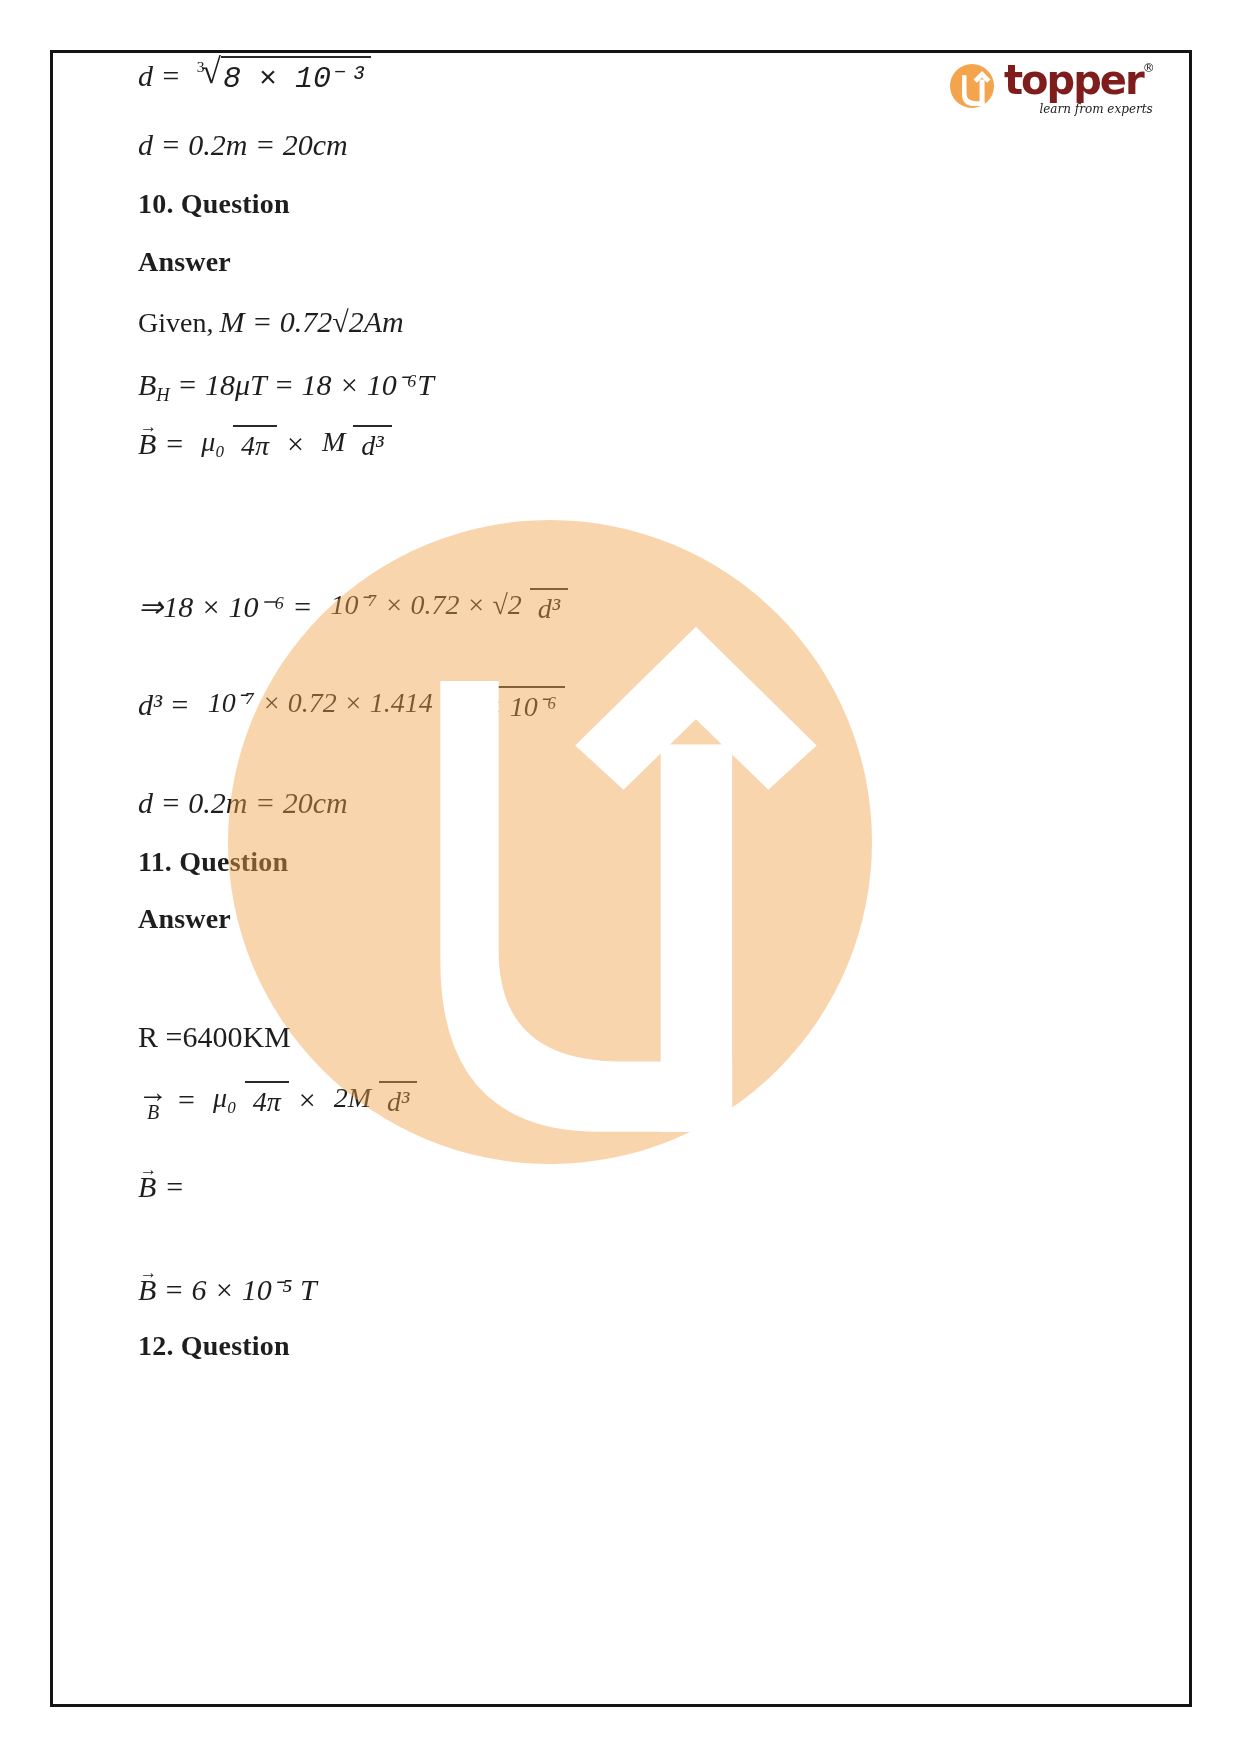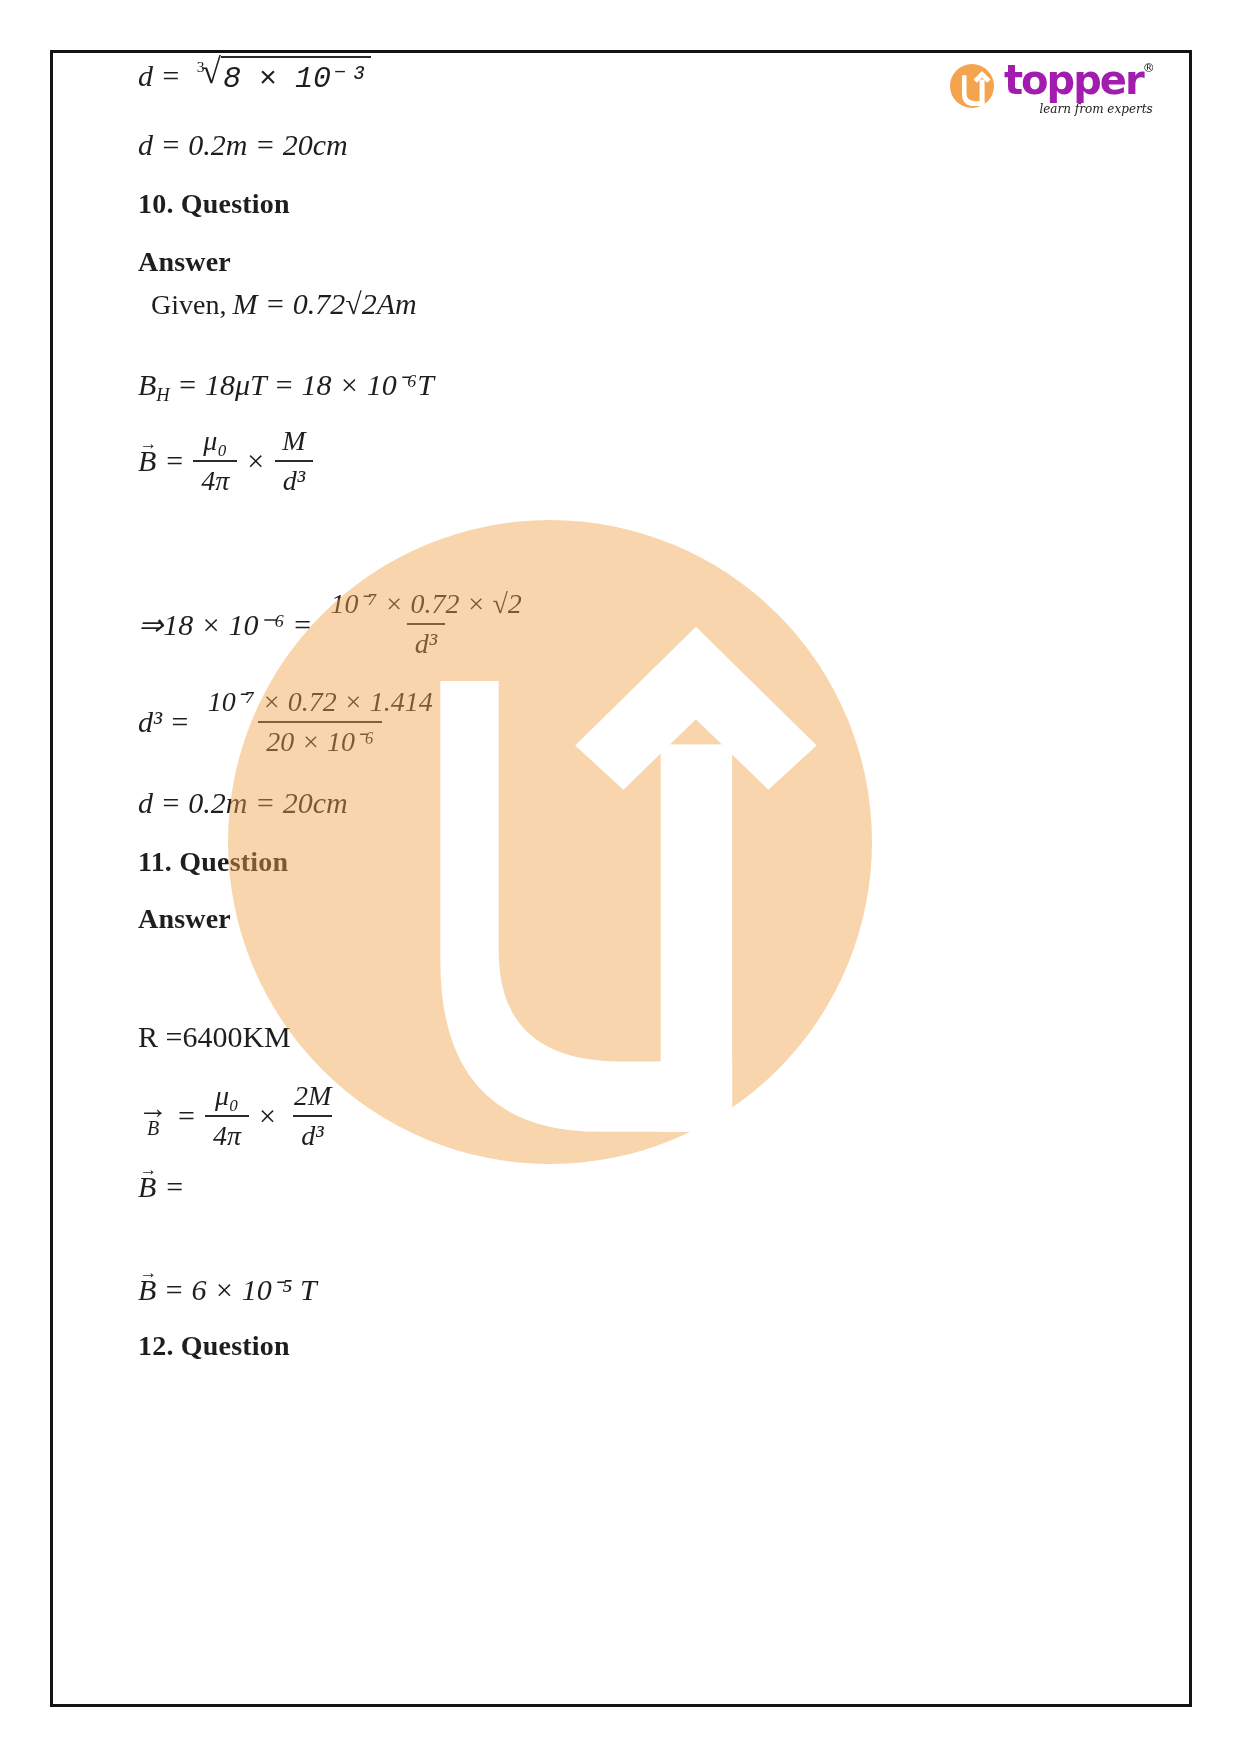--- a/index.html
+++ b/index.html
@@ -5,36 +5,36 @@
   html,body{margin:0;padding:0;background:#ffffff;}
   .page{position:relative;width:1240px;height:1755px;background:#ffffff;overflow:hidden;
         font-family:"Liberation Serif",serif;color:#1e1e1e;}
   .frame{position:absolute;left:50px;top:50px;width:1136px;height:1651px;border:3px solid #141414;}
 
   
   .logo{position:absolute;left:950px;top:60px;display:flex;align-items:flex-start;gap:10px;}
   .logo-badge{width:44px;height:44px;margin-top:4px;}
   .logo-wordwrap{position:relative;}
   .logo-brand{font-family:"DejaVu Sans",sans-serif;font-weight:bold;font-size:40px;line-height:1;
-              letter-spacing:-2px;color:#a21caf;}
+              letter-spacing:-2px;color:#7f1d1d;}
   .logo-reg{font-family:"DejaVu Sans",sans-serif;font-size:12px;vertical-align:22px;color:#181818;}
   .logo-tagline{position:absolute;right:2px;top:42px;font-family:"DejaVu Serif",serif;
                 font-style:italic;font-size:12px;color:#202020;white-space:nowrap;}
 
   
   .watermark{position:absolute;left:228px;top:516px;width:644px;height:648px;z-index:5;pointer-events:none;}
 
   
   .line{position:absolute;left:138px;white-space:nowrap;font-size:30px;font-style:italic;z-index:2;}
   .line.flexline{display:flex;align-items:center;gap:10px;}
   .heading{font-style:normal;font-weight:bold;font-size:28px;letter-spacing:0.2px;}
   .rm{font-style:normal;}
   .mathword{font-style:normal;font-size:28px;margin-right:6px;}
 
-  .frac{display:inline-flex;flex-direction:column;align-items:center;font-size:28px;line-height:1.15;}
+  .frac{display:inline-flex;flex-direction:row;align-items:center;font-size:28px;line-height:1.15;}
   .frac .num{display:block;padding:0 8px 3px 8px;}
   .frac .den{display:block;border-top:2px solid #2a2a2a;padding:3px 8px 0 8px;}
 
   .sub{font-size:0.62em;font-style:italic;vertical-align:-0.3em;}
   .vec{position:relative;display:inline-block;font-style:italic;}
   .vec::before{content:"→";position:absolute;left:55%;transform:translateX(-50%);top:-0.62em;
                font-size:0.58em;font-style:normal;}
   .stack{display:inline-flex;flex-direction:column;align-items:center;line-height:0.8;}
   .stack .arr{font-style:normal;font-size:30px;}
   .stack .base{font-style:italic;font-size:20px;}
@@ -80,21 +80,21 @@
       <span class="rad-body">8 × 10⁻³</span>
     </span>
   </div>
 
   <div class="line" style="top:128px;">d = 0.2m = 20cm</div>
 
   <div class="line heading" style="top:188px;">10. Question</div>
 
   <div class="line heading" style="top:246px;">Answer</div>
 
-  <div class="line" style="top:287px;margin-left:13px;">
+  <div class="line" style="top:305px;">
     <span class="mathword">Given,</span><span>M = 0.72√2Am</span>
   </div>
 
   <div class="line" style="top:363px;">
     <span>B</span><span class="sub">H</span><span> = 18μT = 18 × 10⁻⁶T</span>
   </div>
 
   <div class="line flexline" style="top:425px;">
     <span class="vec">B</span>
     <span class="op">=</span>

